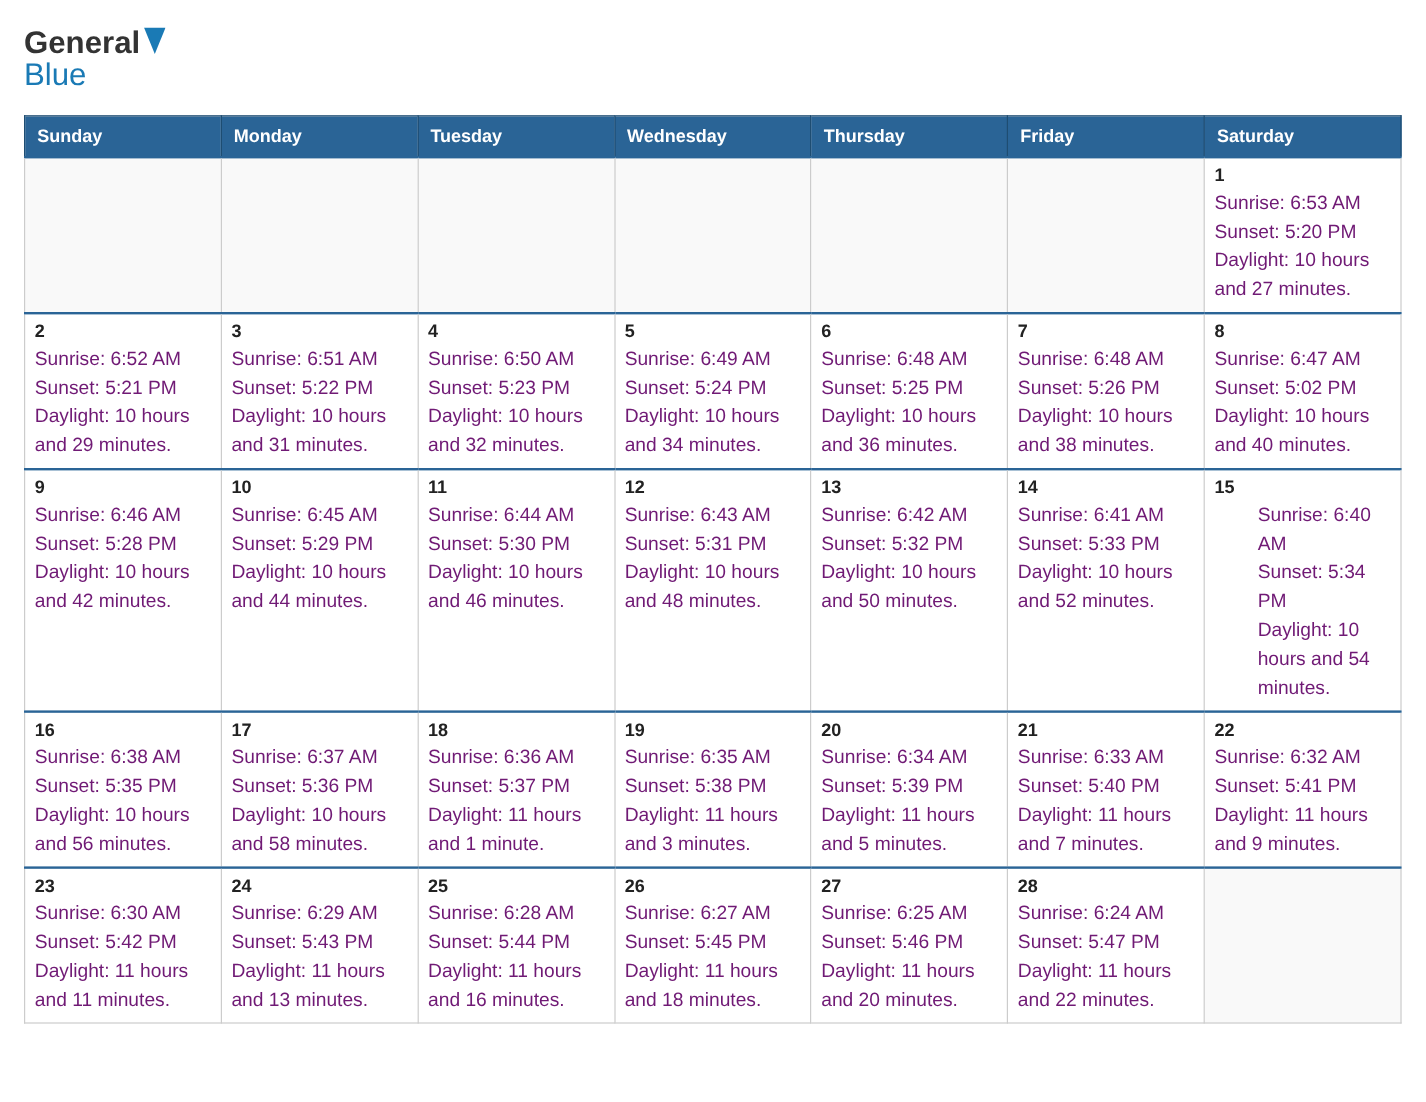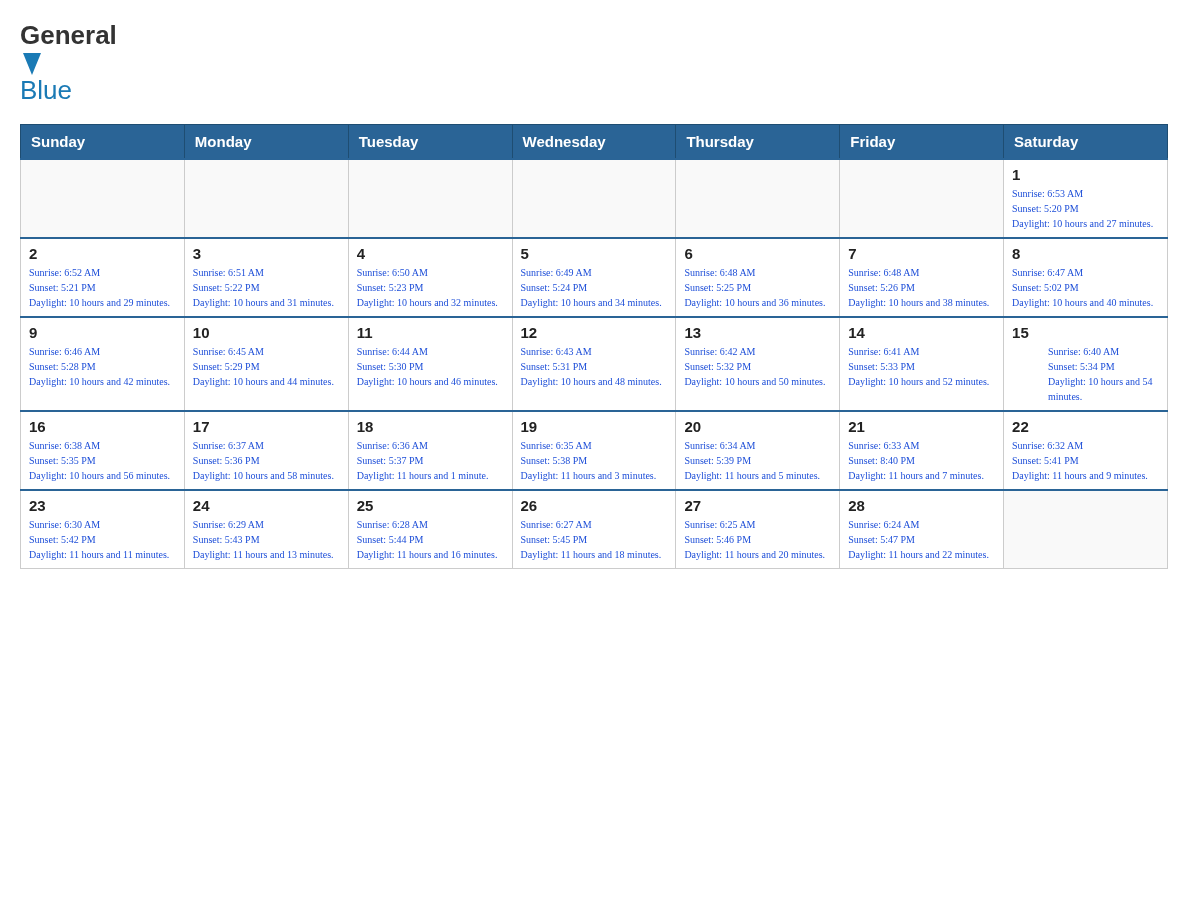--- a/index.html
+++ b/index.html
@@ -61,35 +61,34 @@
       border-top: 2px solid #2a6496;
     }
     .day-num {
       font-size: 15px;
       font-weight: bold;
       color: #222;
       display: block;
       margin-bottom: 3px;
     }
     .day-info {
-      font-size: 10px;
-      color: #1d4ed8;
+      font-size: 16px;
+      color: #701a75;
       line-height: 1.5;
-      font-family: Liberation Serif, serif;
     }
     .empty-cell {
       background: #f9f9f9;
     }
   </style>
 </head>
 <body>
 
 <div class="header">
   <div class="logo">
-    <div style="display:flex; align-items:flex-start;flex-direction:column;">
+    <div style="display:flex; align-items:center;">
       <span style="font-size:26px;font-weight:bold;color:#333;font-family:Arial,sans-serif;">General</span>
       <span style="display:inline-block;margin-left:3px;margin-top:2px;">
         <svg width="18" height="22" viewBox="0 0 18 22">
           <polygon points="0,0 18,0 9,22" fill="#1a7ab5"></polygon>
         </svg>
       </span>
     </div>
     <span style="font-size:26px;font-weight:normal;color:#1a7ab5;font-family:Arial,sans-serif;margin-top:-4px;">Blue</span>
   </div>
   <div class="header-right">
@@ -238,21 +237,21 @@
         </td>
         <td>
           <span class="day-num">20</span>
           <div class="day-info" style="white-space: pre-line;">Sunrise: 6:34 AM
 Sunset: 5:39 PM
 Daylight: 11 hours and 5 minutes.</div>
         </td>
         <td>
           <span class="day-num">21</span>
           <div class="day-info" style="white-space: pre-line;">Sunrise: 6:33 AM
-Sunset: 8:40 PM
+Sunset: 5:40 PM
 Daylight: 11 hours and 7 minutes.</div>
         </td>
         <td>
           <span class="day-num">22</span>
           <div class="day-info" style="white-space: pre-line;">Sunrise: 6:32 AM
 Sunset: 5:41 PM
 Daylight: 11 hours and 9 minutes.</div>
         </td>
       </tr>
       <tr class="week-row">

